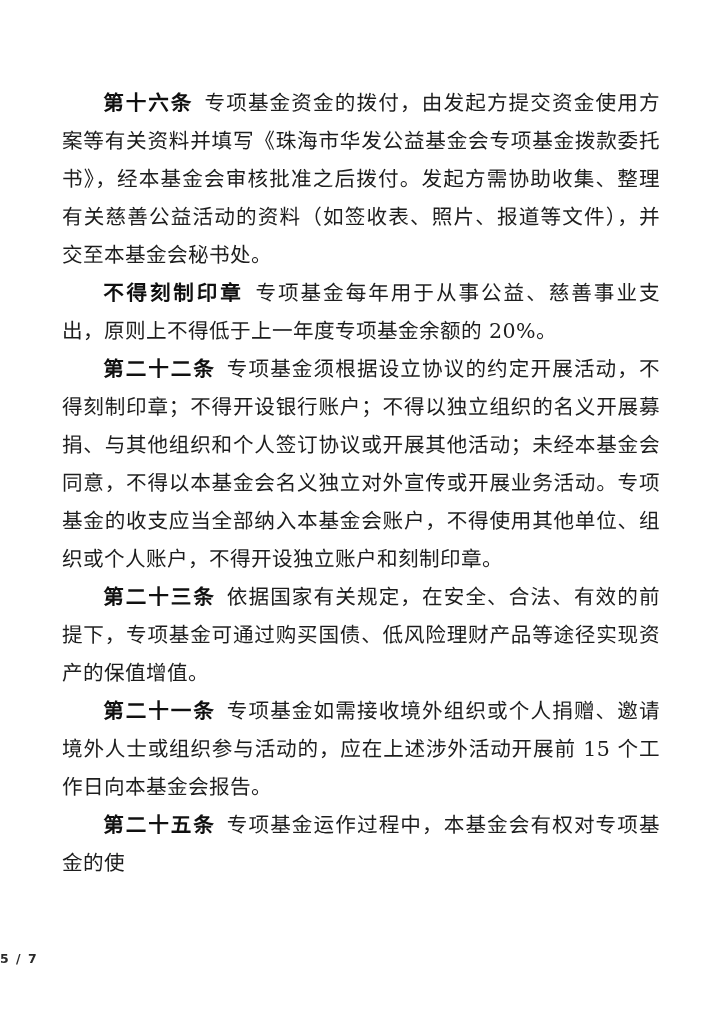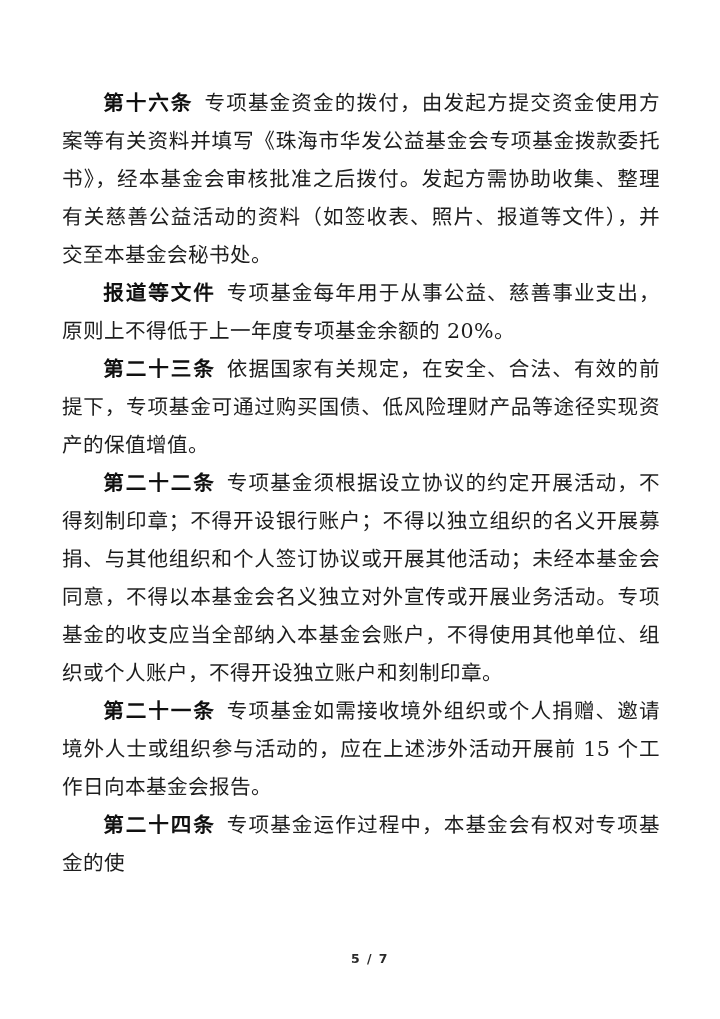--- a/index.html
+++ b/index.html
@@ -59,22 +59,21 @@
 
   .article-body {
     font-weight: 400;
   }
 
   .page-footer {
     position: absolute;
     left: 0;
     right: 0;
     top: 948px;
-    text-align: center;
-    margin-left: 20px;
+    text-align: left;
   }
 
   .page-number {
     display: inline-block;
     font-family: "DejaVu Sans", "Liberation Sans", sans-serif;
     font-size: 12.5px;
     font-weight: 700;
     letter-spacing: 0.12em;
     color: #2a2a2a;
   }
@@ -85,37 +84,37 @@
 <div class="page">
 
   <div class="text-column">
 
     <p class="article">
       <span class="article-label">第十六条</span><span class="article-body">专项基金资金的拨付，由发起方提交资金使用方案等有关资料并填写《珠海市华发公益基金会专项基金拨款委托书》，经本基金会审核批准之后拨付。发起方需协助收集、整理有关慈善公益活动的资料（如签收表、照片、报道等文件），并交至本基金会秘书处。</span>
     </p>
 
 
     <p class="article">
-      <span class="article-label">报道等文件</span><span class="article-body">专项基金每年用于从事公益、慈善事业支出，原则上不得低于上一年度专项基金余额的 20%。</span>
+      <span class="article-label">不得刻制印章</span><span class="article-body">专项基金每年用于从事公益、慈善事业支出，原则上不得低于上一年度专项基金余额的 20%。</span>
+    </p>
+
+    <p class="article">
+      <span class="article-label">第二十二条</span><span class="article-body">专项基金须根据设立协议的约定开展活动，不得刻制印章；不得开设银行账户；不得以独立组织的名义开展募捐、与其他组织和个人签订协议或开展其他活动；未经本基金会同意，不得以本基金会名义独立对外宣传或开展业务活动。专项基金的收支应当全部纳入本基金会账户，不得使用其他单位、组织或个人账户，不得开设独立账户和刻制印章。</span>
     </p>
 
     <p class="article">
       <span class="article-label">第二十三条</span><span class="article-body">依据国家有关规定，在安全、合法、有效的前提下，专项基金可通过购买国债、低风险理财产品等途径实现资产的保值增值。</span>
     </p>
 
     <p class="article">
-      <span class="article-label">第二十二条</span><span class="article-body">专项基金须根据设立协议的约定开展活动，不得刻制印章；不得开设银行账户；不得以独立组织的名义开展募捐、与其他组织和个人签订协议或开展其他活动；未经本基金会同意，不得以本基金会名义独立对外宣传或开展业务活动。专项基金的收支应当全部纳入本基金会账户，不得使用其他单位、组织或个人账户，不得开设独立账户和刻制印章。</span>
-    </p>
-
-    <p class="article">
       <span class="article-label">第二十一条</span><span class="article-body">专项基金如需接收境外组织或个人捐赠、邀请境外人士或组织参与活动的，应在上述涉外活动开展前 15 个工作日向本基金会报告。</span>
     </p>
 
     <p class="article">
-      <span class="article-label">第二十四条</span><span class="article-body">专项基金运作过程中，本基金会有权对专项基金的使</span>
+      <span class="article-label">第二十五条</span><span class="article-body">专项基金运作过程中，本基金会有权对专项基金的使</span>
     </p>
 
   </div>
 
   <div class="page-footer">
     <span class="page-number">5 / 7</span>
   </div>
 
 </div>
 

